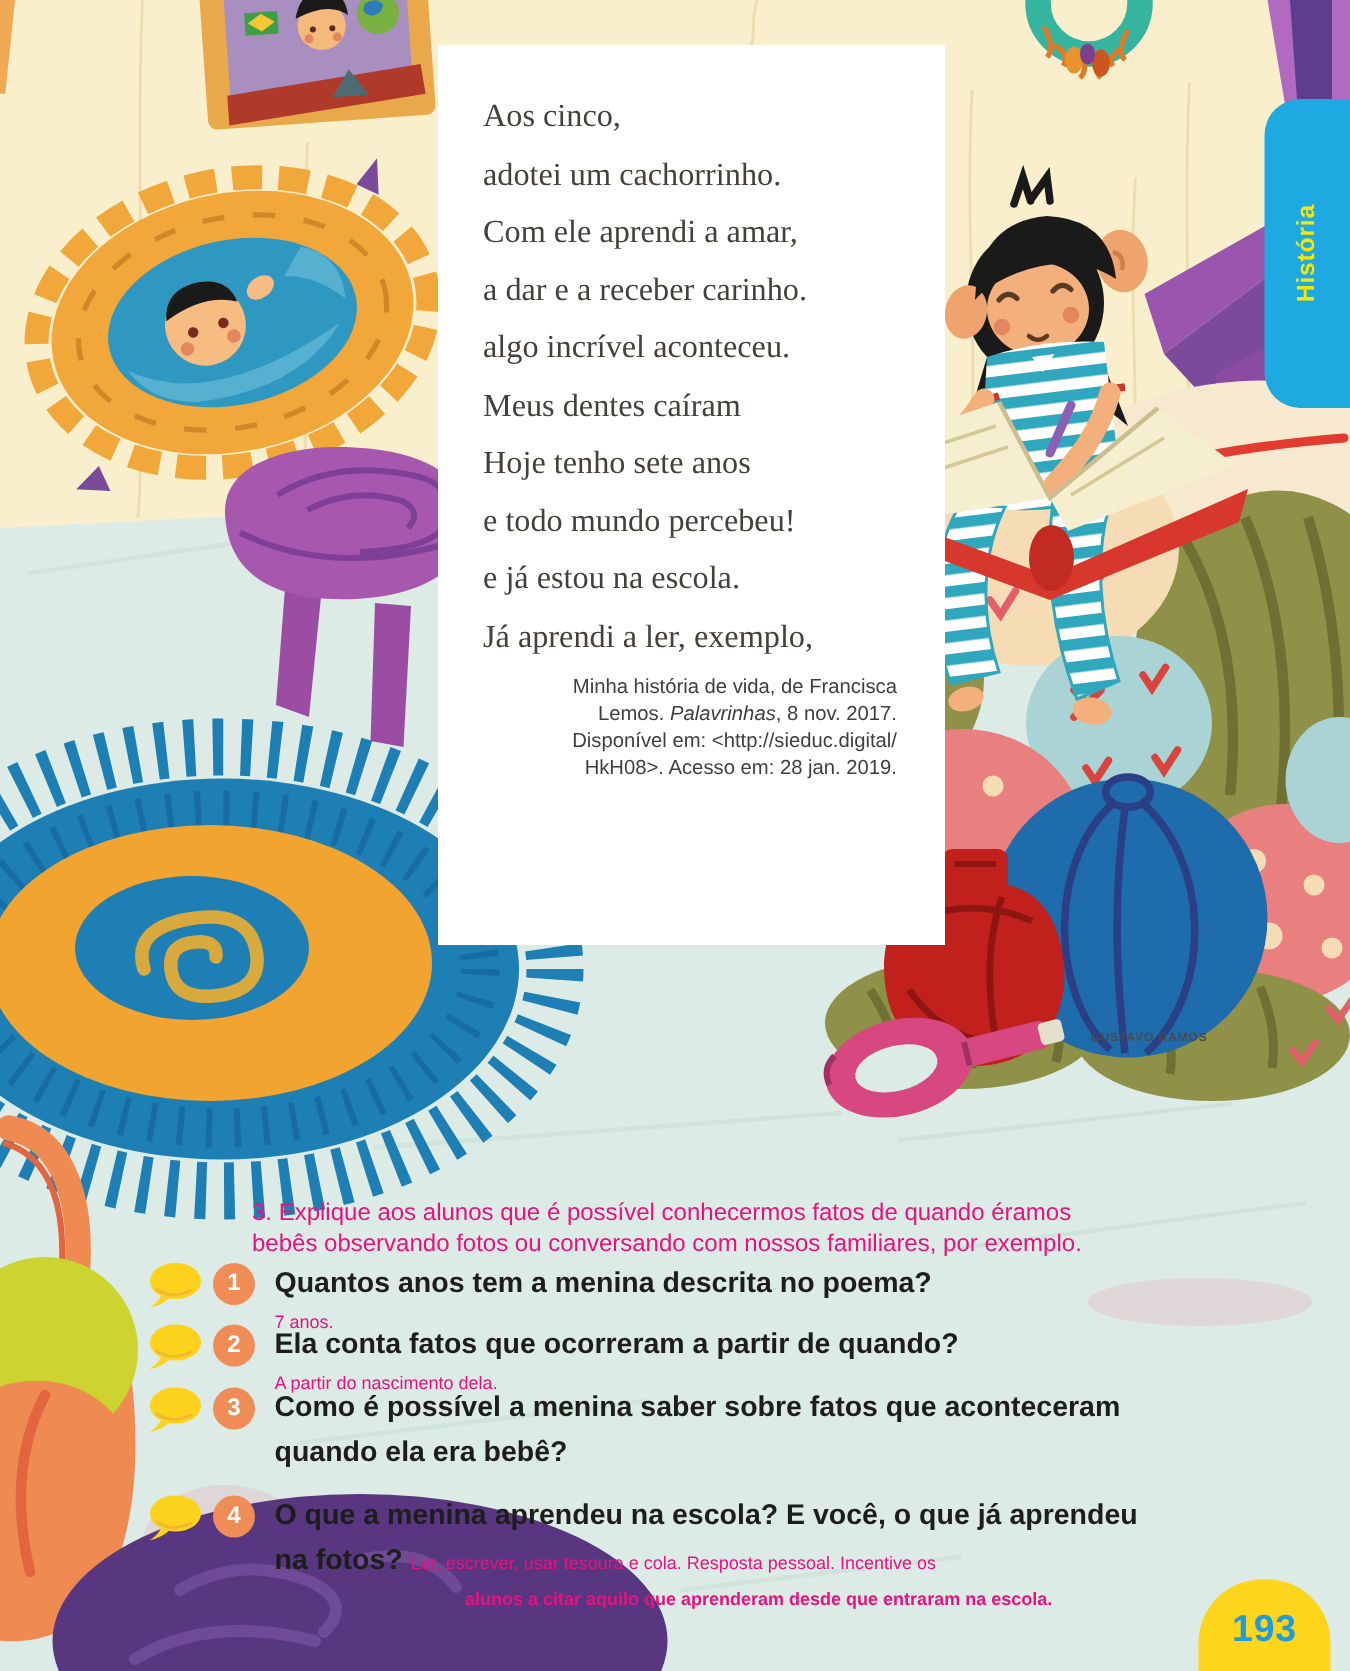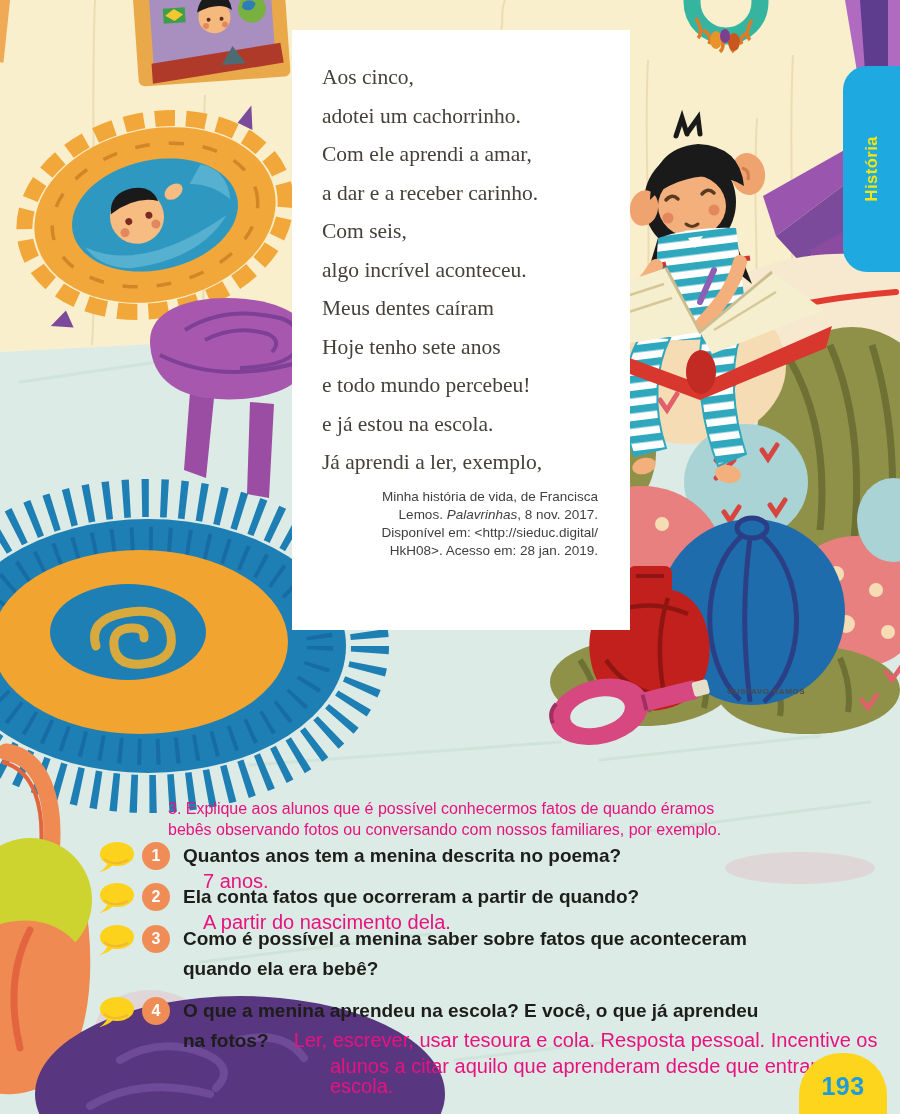--- a/index.html
+++ b/index.html
@@ -26,22 +26,22 @@
           color:#4a4a4a;font-weight:bold;}
 
   
   .magenta{color:#e8127f;}
   .teacher-note{position:absolute;left:168px;top:799px;z-index:4;font-size:16px;line-height:20.5px;}
   .q-row{position:absolute;z-index:4;display:flex;align-items:flex-start;}
   .q-bubble{width:37px;height:31px;flex:0 0 auto;}
   .q-badge{width:28px;height:28px;border-radius:50%;background:#f08d57;color:#fff;font-weight:bold;
            font-size:16px;display:flex;align-items:center;justify-content:center;margin:1px 0 0 7px;flex:0 0 auto;}
   .q-text{margin-left:13px;font-size:19px;font-weight:bold;color:#1d1d1b;line-height:30px;}
-  .q-answer{font-size:20px;font-weight:normal;line-height:20px;margin-left:20px;}
-  .q4-cont{padding-left:127px;}
+  .q-answer{font-size:12px;font-weight:normal;line-height:20px;}
+  .q4-cont{padding-left:127px;font-weight:bold;}
 
   
   .page-badge{position:absolute;left:799px;top:1053px;width:88px;height:61px;background:#fdd51c;
               border-radius:42px 42px 0 0;z-index:5;display:flex;align-items:center;justify-content:center;
               padding-top:6px;}
   .page-badge span{color:#1f9cd9;font-size:25px;font-weight:bold;letter-spacing:.5px;}
 </style>
 </head>
 <body>
 
@@ -280,21 +280,20 @@
       <path d="M120,1060 q40,-24 86,-6 q30,14 10,34 M240,1040 q44,-10 64,18 M90,1106 q50,-30 120,-12" fill="none" stroke="#6f4a96" stroke-width="8" stroke-linecap="round"></path>
     </g>
   </svg>
 
   <div class="poem-box">
     <div>
       <div class="poem-line">Aos cinco,</div>
       <div class="poem-line">adotei um cachorrinho.</div>
       <div class="poem-line">Com ele aprendi a amar,</div>
       <div class="poem-line">a dar e a receber carinho.</div>
-      <div class="poem-line">Com seis,</div>
       <div class="poem-line">algo incrível aconteceu.</div>
       <div class="poem-line">Meus dentes caíram</div>
       <div class="poem-line">Hoje tenho sete anos</div>
       <div class="poem-line">e todo mundo percebeu!</div>
       <div class="poem-line">e já estou na escola.</div>
       <div class="poem-line">Já aprendi a ler, exemplo,</div>
     </div>
     <div class="citation">
       <div><span>Minha história de vida, de Francisca</span></div>
       <div><span>Lemos. </span><span class="it">Palavrinhas</span><span>, 8 nov. 2017.</span></div>

